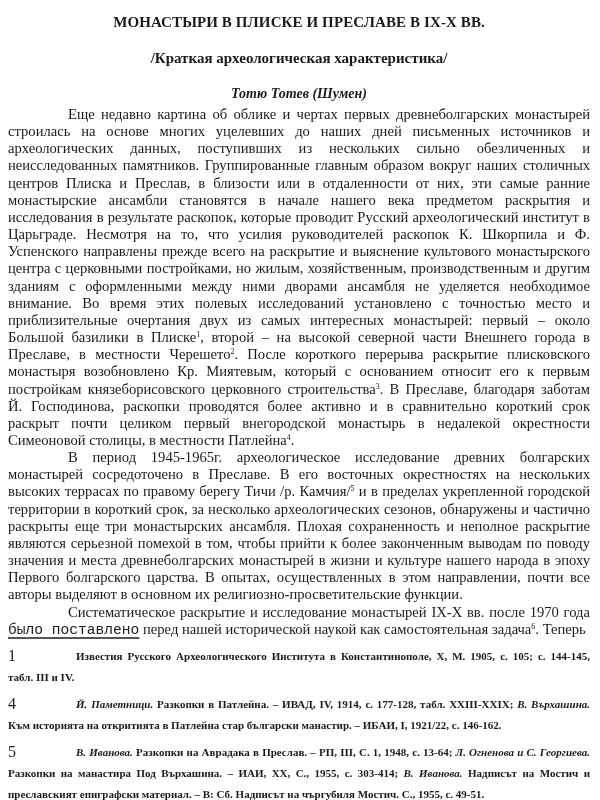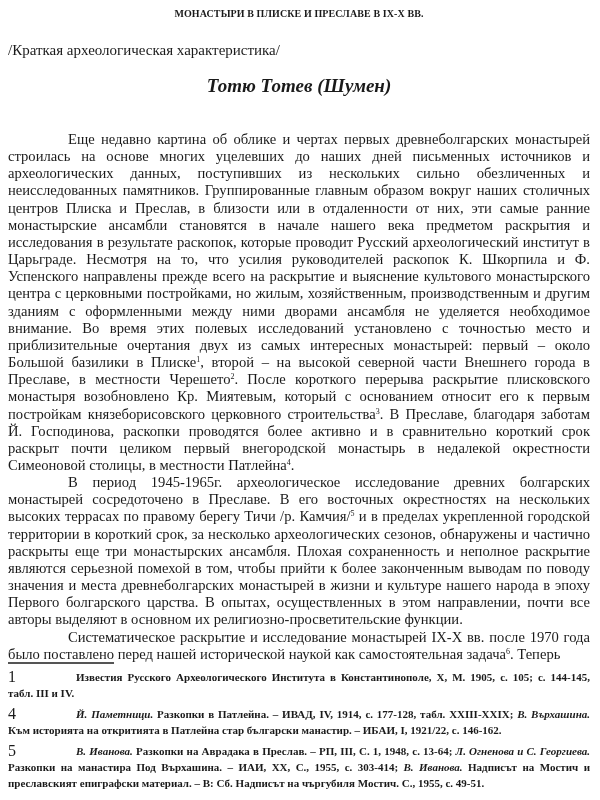--- a/index.html
+++ b/index.html
@@ -3,41 +3,41 @@
   <meta charset="utf-8">
   <style>
     html, body { margin: 0; padding: 0; background: #ffffff; }
     body {
       width: 600px; height: 800px; overflow: hidden;
       font-family: "Liberation Serif", "DejaVu Serif", serif;
       color: #1a1a1a;
     }
     .page { position: relative; width: 600px; height: 800px; padding: 0 10px 0 8px; box-sizing: border-box; }
     .title {
-      text-align: center; font-weight: bold; font-size: 10px;
-      margin: 0; padding-top: 4px; line-height: 20px; letter-spacing: 0.1px;
+      text-align: center; font-weight: bold; font-size: 15px;
+      margin: 8px; padding-top: 4px; line-height: 20px; letter-spacing: 0.1px;
     }
     .subtitle {
-      text-align: left; font-weight: normal; font-size: 15px;
+      text-align: center; font-weight: bold; font-size: 15px;
       margin: 16px 0 0 0; line-height: 20px;
     }
     .author {
-      text-align: center; font-weight: bold; font-style: italic; font-size: 19px;
+      text-align: center; font-weight: bold; font-style: italic; font-size: 14px;
       margin: 16px 0 0 0; line-height: 20px;
     }
-    .body-text { margin-top: 35px; }
+    .body-text { margin-top: 2px; }
     .para {
       font-size: 14.6px; line-height: 17.15px; text-align: justify;
       margin: 0; text-indent: 60px; font-weight: 500;
     }
     .para sup { font-size: 8px; line-height: 0; vertical-align: 5px; }
-    .underlined { text-decoration: underline; text-decoration-thickness: 2px; text-underline-offset: 3px; text-decoration-color: #555; }
+    .underlined { text-decoration: underline; text-decoration-thickness: 2px; text-underline-offset: 3px; text-decoration-color: #555; font-family: Liberation Mono, monospace; }
     .footnotes { margin-top: 6px; }
     .fn {
-      font-size: 11px; line-height: 16px; text-align: justify;
+      font-size: 11px; line-height: 21px; text-align: justify;
       margin: 0 0 5px 0; font-weight: bold;
     }
     .fn .fn-num {
       display: inline-block; width: 68px; font-size: 16px; font-weight: normal;
       vertical-align: -1px;
     }
     .fn .fn-author { font-style: italic; font-weight: bold; }
   </style>
 </head>
 <body>

